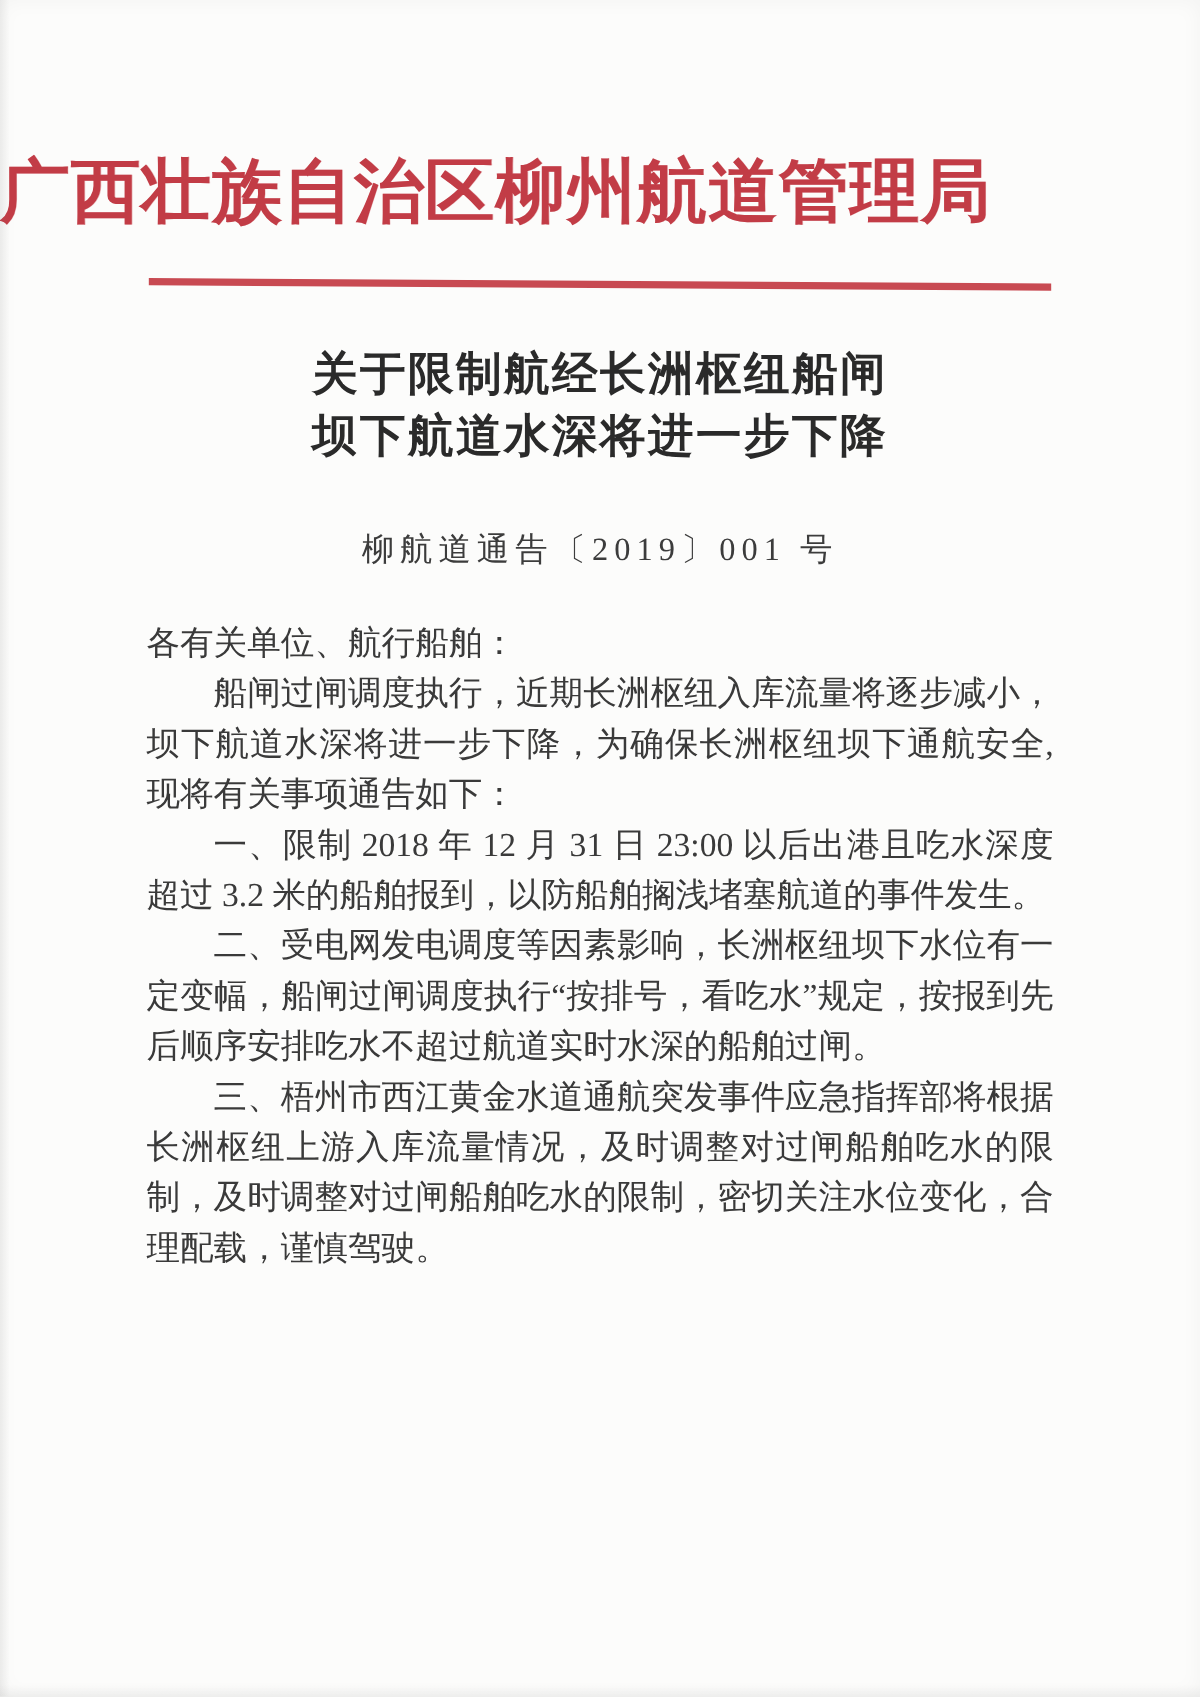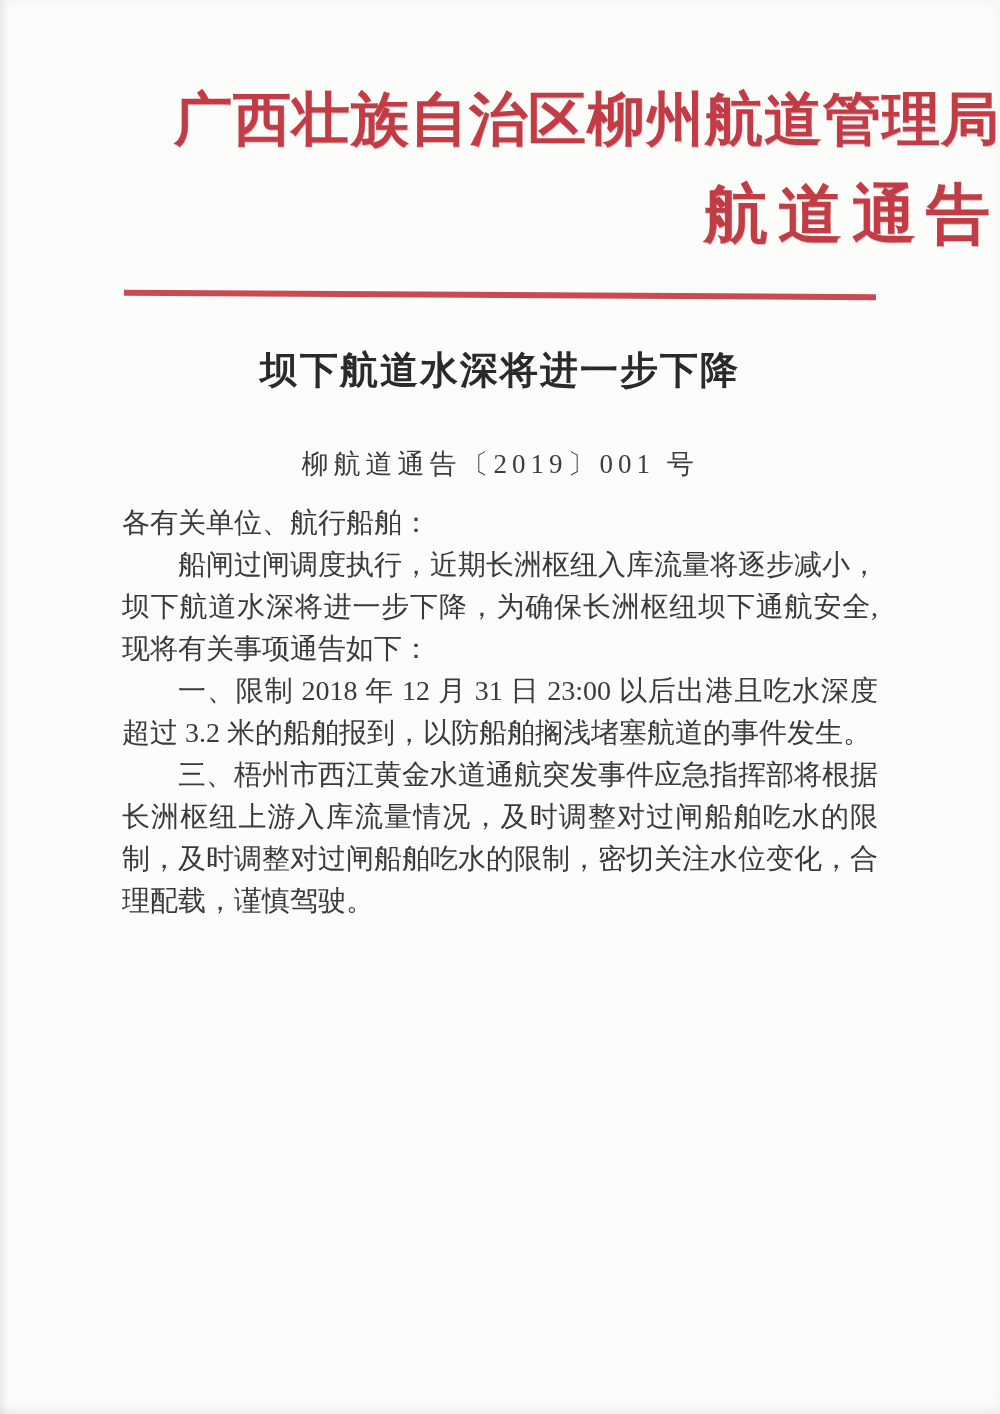--- a/index.html
+++ b/index.html
@@ -29,22 +29,22 @@
   .page::after {
     content: "";
     position: absolute;
     left: 0; right: 0; bottom: 0;
     height: 10px;
     background: linear-gradient(to top, rgba(120,120,120,0.08), rgba(120,120,120,0));
     pointer-events: none;
   }
 
   .header {
-    text-align: right;
-    padding-top: 80px;
+    text-align: left;
+    padding-top: 120px;
   }
   .agency-title {
     font-size: 58px;
     font-weight: bold;
     color: #c23c46;
     letter-spacing: 1px;
     line-height: 80px;
     white-space: nowrap;
     text-shadow: 0.5px 0.5px 0 rgba(194,60,70,0.35);
   }
@@ -81,21 +81,21 @@
   .doc-number {
     margin-top: 50px;
     text-align: center;
     font-size: 27px;
     color: #3c3c3c;
     letter-spacing: 5px;
     font-family: Liberation Serif, serif;
   }
 
   .document-body {
-    margin: 20px auto 0 auto;
+    margin: 40px auto 0 auto;
     width: 756px;
     font-size: 28px;
     line-height: 42px;
     color: #3a3a3a;
     text-align: justify;
   }
   .document-body p {
     margin: 0;
     text-indent: 2em;
   }
@@ -103,30 +103,31 @@
     text-indent: 0;
   }
 </style>
 </head>
 <body>
 
 <div class="page">
 
   <div class="header">
     <div class="agency-title">广西壮族自治区柳州航道管理局</div>
-    <div class="doc-type-title">航道通告</div>
     <div class="red-divider"></div>
   </div>
 
   <div class="notice-title">
+    <div class="line">关于限制航经长洲枢纽船闸</div>
     <div class="line">坝下航道水深将进一步下降</div>
   </div>
 
   <div class="doc-number">柳航道通告〔2019〕001 号</div>
 
   <div class="document-body">
     <p class="salutation">各有关单位、航行船舶：</p>
     <p>船闸过闸调度执行，近期长洲枢纽入库流量将逐步减小，坝下航道水深将进一步下降，为确保长洲枢纽坝下通航安全,现将有关事项通告如下：</p>
     <p>一、限制 2018 年 12 月 31 日 23:00 以后出港且吃水深度超过 3.2 米的船舶报到，以防船舶搁浅堵塞航道的事件发生。</p>
+    <p>二、受电网发电调度等因素影响，长洲枢纽坝下水位有一定变幅，船闸过闸调度执行“按排号，看吃水”规定，按报到先后顺序安排吃水不超过航道实时水深的船舶过闸。</p>
     <p>三、梧州市西江黄金水道通航突发事件应急指挥部将根据长洲枢纽上游入库流量情况，及时调整对过闸船舶吃水的限制，及时调整对过闸船舶吃水的限制，密切关注水位变化，合理配载，谨慎驾驶。</p>
   </div>
 
 </div>
 
 </body></html>

